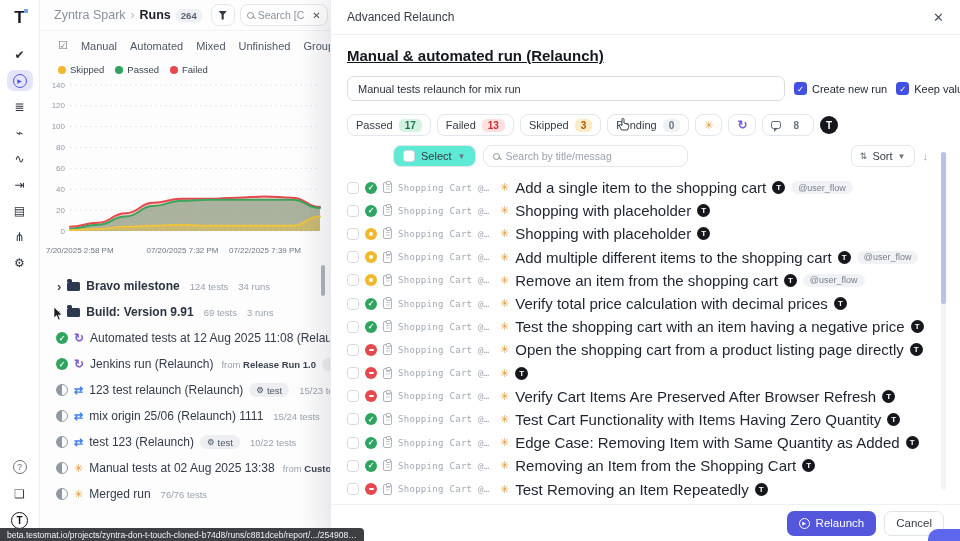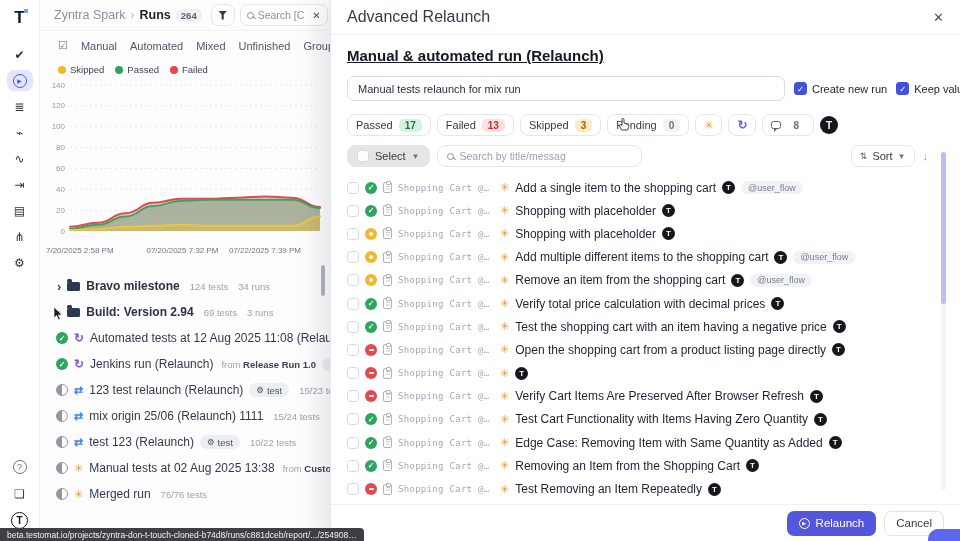--- a/index.html
+++ b/index.html
@@ -66,55 +66,55 @@
   .st.failed::after { content:''; width:5px; height:1.8px; background:#fff; border-radius:1px; }
   .st.partial { border:1.4px solid #8f98a3; background:linear-gradient(to right,#8f98a3 50%,rgba(0,0,0,0) 50%); }
   .ti-automated { color:#7c5cd6; font-size:12px; font-weight:bold; }
   .ti-sync { color:#3f7fe8; font-size:11px; font-weight:bold; }
   .ti-manual { color:#e09c3a; font-size:11px; }
   .left-scrollbar { position:absolute; right:5px; top:265px; width:4px; height:31px; background:#aeb5bf; border-radius:2px; }
 
   
   .modal { position:absolute; left:330px; top:0; width:630px; height:541px; background:#fff; border-left:1px solid #e8eaee; box-shadow:-10px 0 26px rgba(20,24,40,.10); z-index:4; }
   .modal-header { height:35px; display:flex; align-items:center; justify-content:space-between; padding:0 16px; border-bottom:1px solid #eef0f3; }
-  .modal-title { font-size:16px; color:#353c47; }
+  .modal-title { font-size:12px; color:#353c47; }
   .close-x { font-size:13px; color:#4b5563; cursor:default; }
   .modal-body { padding:12px 16px 0; }
   .modal-heading { font-size:15px; font-weight:bold; color:#13181f; margin-bottom:12px;text-decoration:underline; }
   .name-row { display:flex; align-items:center; gap:9px; }
   .name-input { flex:0 0 438px; height:25px; border:1px solid #d9dde2; border-radius:7px; font-size:11px; color:#2a313c; padding:0 10px; font-family:"Liberation Sans",sans-serif; outline:none; background:#fff; }
   .cbx-group { display:flex; align-items:center; gap:5px; font-size:11px; color:#222936; white-space:nowrap; }
   .cbx { width:13px; height:13px; border-radius:3.5px; background:#4250e0; color:#fff; font-size:8.5px; display:flex; align-items:center; justify-content:center; flex:0 0 13px; }
 
   .chips-row { display:flex; align-items:center; gap:6px; margin-top:13px; }
   .chip { height:22px; border:1px solid #e3e6ea; border-radius:8px; background:#fff; display:flex; align-items:center; gap:6px; padding:0 8px; font-size:11px; color:#343b46; }
   .chip .count { border-radius:5px; padding:1px 6px; font-size:10px; font-weight:bold; }
   .bubble { width:10px; height:8px; border:1.2px solid #5b6470; border-radius:2.5px; position:relative; display:inline-block; }
   .bubble::after { content:''; position:absolute; bottom:-3.5px; left:1.5px; width:0; height:0; border:2.2px solid rgba(0,0,0,0); border-top-color:#5b6470; border-left-color:#5b6470; }
   .avatar { width:18px; height:18px; border-radius:50%; background:#15171c; color:#fff; font-size:10px; font-weight:bold; display:flex; align-items:center; justify-content:center; }
 
   .controls-row { display:flex; align-items:center; gap:7px; margin-top:9px; position:relative; }
-  .select-chip { height:22px; border:1px solid #e3e6ea; border-radius:8px; background:#e5e5e5; display:flex; align-items:center; gap:6px; padding:0 9px; font-size:11px; color:#343b46; }
+  .select-chip { height:22px; border:1px solid #e3e6ea; border-radius:8px; background:#5eead4; display:flex; align-items:center; gap:6px; padding:0 9px; font-size:11px; color:#343b46;margin-left:46px; }
   .cbx-empty { width:12px; height:12px; border:1px solid #d4d8de; border-radius:3.5px; background:#fff; flex:0 0 12px; }
   .chev-down { font-size:8px; color:#6b7280; }
   .search-box { height:22px; width:205px; border:1px solid #e3e6ea; border-radius:9px; background:#fff; display:flex; align-items:center; gap:6px; padding:0 9px; }
   .search-box input { border:none; outline:none; font-size:10.5px; color:#3a414c; width:100%; font-family:"Liberation Sans",sans-serif; background:none; }
   .search-box input::placeholder { color:#9aa2af; }
   .sort-area { position:absolute; right:16px; top:0; display:flex; align-items:center; gap:8px; }
   .sort-btn { height:22px; border:1px solid #e3e6ea; border-radius:7px; background:#fff; display:flex; align-items:center; gap:5px; padding:0 8px; font-size:11px; color:#343b46; }
   .updown { font-size:9px; color:#5b6470; }
   .dl-arrow { font-size:11px; color:#9aa2af; }
 
   .test-list { margin-top:9px; }
   .test-row { height:23.2px; display:flex; align-items:center; gap:6px; white-space:nowrap; overflow:hidden; }
   .clip { width:9px; height:11px; border:1px solid #aeb4bd; border-radius:2px; position:relative; display:inline-block; flex:0 0 9px; }
   .clip::before { content:''; position:absolute; top:-2px; left:2px; width:3px; height:2px; background:#fff; border:1px solid #aeb4bd; border-radius:1px; }
   .clip::after { content:''; position:absolute; top:2.5px; left:1.5px; width:4px; height:1px; background:#c6cad1; box-shadow:0 2.5px 0 #c6cad1; }
   .group-label { font-family:"DejaVu Sans Mono",monospace; font-size:9px; color:#a2a9b4; letter-spacing:.3px; flex:0 0 96px; overflow:hidden; }
-  .test-title { font-size:12px; color:#1d2430; }
+  .test-title { font-size:15px; color:#1d2430; }
   .t-avatar { width:13px; height:13px; border-radius:50%; background:#15171c; color:#fff; font-size:8px; font-weight:bold; display:flex; align-items:center; justify-content:center; flex:0 0 13px; }
   .user-pill { background:#f1f2f5; color:#777f8b; border-radius:8px; font-size:9px; padding:1.5px 7px; }
 
   .modal-footer { position:absolute; left:0; right:0; bottom:0; height:37px; border-top:1px solid #eef0f3; display:flex; align-items:center; gap:8px; padding:0 16px; background:#fff;justify-content:flex-end; }
   .relaunch-btn { background:#5457dc; color:#fff; border:none; border-radius:7px; height:25px; padding:0 12px; font-size:11.5px; display:flex; align-items:center; gap:6px; font-family:"Liberation Sans",sans-serif; }
   .play-ic { width:11px; height:11px; border:1.2px solid #fff; border-radius:50%; display:flex; align-items:center; justify-content:center; font-size:5px; }
   .cancel-btn { background:#fff; color:#353c47; border:1px solid #e0e3e8; border-radius:7px; height:25px; padding:0 11px; font-size:11.5px; font-family:"Liberation Sans",sans-serif; }
 
   .modal-scroll-track { position:absolute; right:14px; top:152px; width:5px; height:338px; background:#f3f4f7; border-radius:3px; }
   .modal-scroll-thumb { position:absolute; right:14px; top:152px; width:5px; height:152px; background:#b7bff3; border-radius:3px; }
@@ -248,21 +248,21 @@
         <div class="tree-row folder">
           <span class="chev">›</span>
           <span class="folder-ic"></span>
           <span class="tree-label">Bravo milestone</span>
           <span class="tree-meta">124 tests</span>
           <span class="tree-meta">34 runs</span>
         </div>
         <div class="tree-row folder">
           <span class="chev">›</span>
           <span class="folder-ic"></span>
-          <span class="tree-label">Build: Version 2.94</span>
+          <span class="tree-label">Build: Version 9.91</span>
           <span class="tree-meta">69 tests</span>
           <span class="tree-meta">3 runs</span>
         </div>
         <div class="tree-row run">
           <span class="st passed"></span>
           <span class="ti-automated">↻</span>
           <span class="tree-label">Automated tests at 12 Aug 2025 11:08 (Relaunch)</span>
         </div>
         <div class="tree-row run">
           <span class="st passed"></span>

